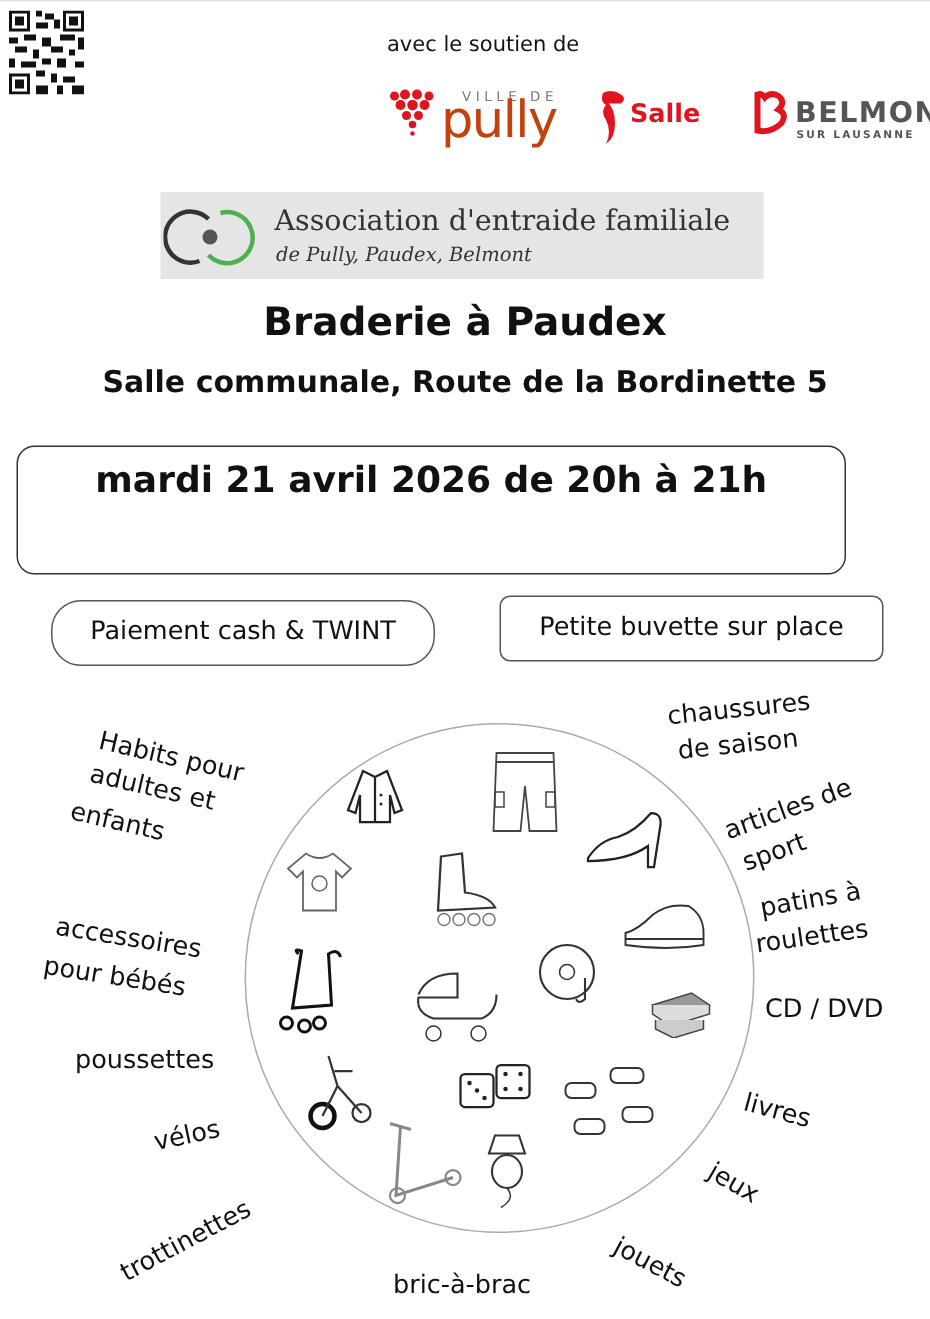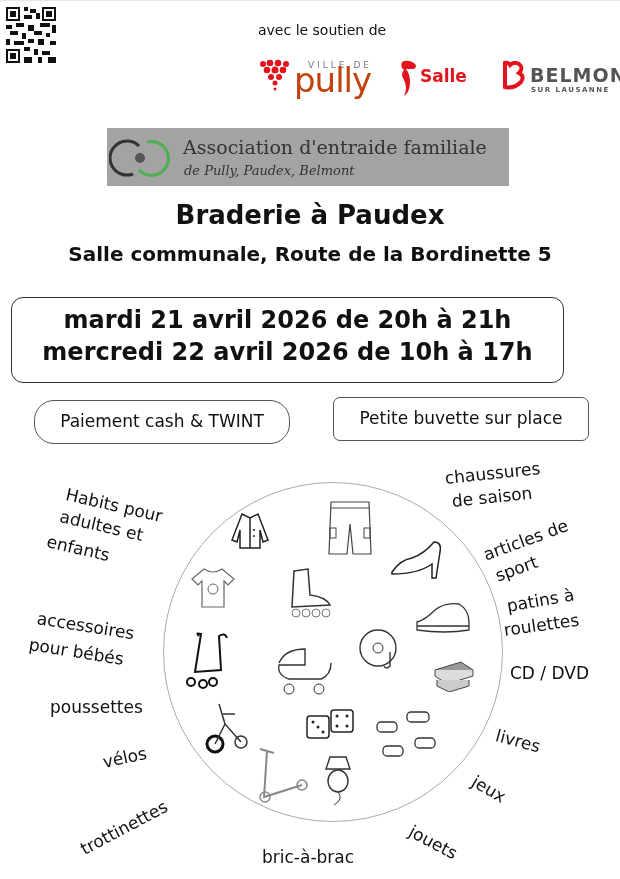--- a/index.html
+++ b/index.html
@@ -9,21 +9,21 @@
   .qr{left:6px;top:7px;width:50px;height:56px;}
   .support{left:258px;top:22px;font-size:14px;}
   .logo-pully{left:258px;top:58px;width:120px;height:42px;}
   .logo-paudex{left:398px;top:60px;width:90px;height:40px;}
   .logo-belmont{left:500px;top:60px;width:115px;height:40px;}
   .pully-small{position:absolute;left:50px;top:2px;font-size:9px;letter-spacing:3px;color:#777;}
   .pully-big{position:absolute;left:36px;top:4px;font-size:34px;color:#c2410c;letter-spacing:-1px;line-height:36px;}
   .paudex-text{position:absolute;left:22px;top:6px;font-size:17px;font-weight:bold;color:#e1131d;}
   .belmont-text{position:absolute;left:30px;top:4px;font-size:19px;font-weight:bold;color:#555;letter-spacing:1px;}
   .belmont-sub{position:absolute;left:31px;top:26px;font-size:7px;font-weight:bold;color:#555;letter-spacing:1.5px;}
-  .assoc{left:107px;top:128px;width:402px;height:58px;background:#a3a3a3;}
+  .assoc{left:107px;top:128px;width:402px;height:58px;background:#e5e5e5;}
   .assoc-title{position:absolute;left:76px;top:8px;font-family:"DejaVu Serif",serif;font-size:19px;color:#333;white-space:nowrap;}
   .assoc-sub{position:absolute;left:77px;top:35px;font-family:"DejaVu Serif",serif;font-style:italic;font-size:13px;color:#333;white-space:nowrap;}
   .title{left:0;width:620px;top:200px;text-align:center;font-size:26px;font-weight:bold;}
   .address{left:0;width:620px;top:242px;text-align:center;font-size:20px;font-weight:bold;}
   .datebox{left:11px;top:297px;width:553px;height:86px;border:1.5px solid #333;border-radius:12px;box-sizing:border-box;}
   .date1{position:absolute;left:0;width:100%;top:8px;text-align:center;font-size:24px;font-weight:bold;}
   .date2{position:absolute;left:0;width:100%;top:40px;text-align:center;font-size:24px;font-weight:bold;}
   .pill{border:1px solid #555;border-radius:7px;box-sizing:border-box;text-align:center;font-size:17px;line-height:40px;}
   .pill1{left:34px;top:400px;width:256px;height:44px;border-radius:20px;}
   .pill2{left:333px;top:397px;width:256px;height:44px;}
@@ -119,21 +119,20 @@
   </svg>
   <span class="assoc-title">Association d'entraide familiale</span>
   <span class="assoc-sub">de Pully, Paudex, Belmont</span>
 </div>
 
 <div class="abs title">Braderie à Paudex</div>
 <div class="abs address">Salle communale, Route de la Bordinette 5</div>
 
 <div class="abs datebox">
   <div class="date1">mardi 21 avril 2026 de 20h à 21h</div>
-  <div class="date2">mercredi 22 avril 2026 de 10h à 17h</div>
 </div>
 
 <div class="abs pill pill1">Paiement cash &amp; TWINT</div>
 <div class="abs pill pill2">Petite buvette sur place</div>
 
 <div class="abs circle"></div>
 
 <svg class="ico" style="left:230px;top:510px" width="40" height="40" viewBox="0 0 40 40">
     <path d="M12 4 L20 8 L28 4 L38 30 L33 32 L30 20 L30 38 L10 38 L10 20 L7 32 L2 30Z M20 8 L20 38" fill="none" stroke="#222" stroke-width="1.5"></path>
     <circle cx="24" cy="20" r="1" fill="#222"></circle>

